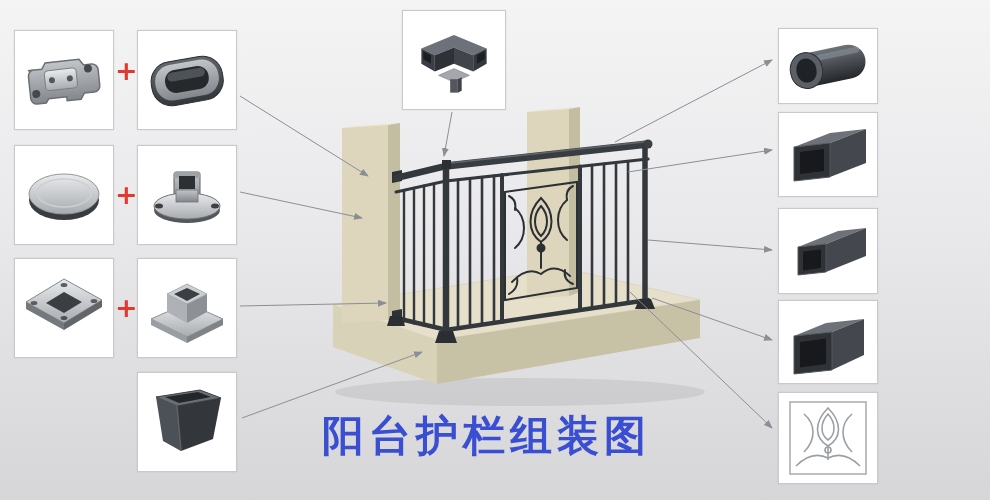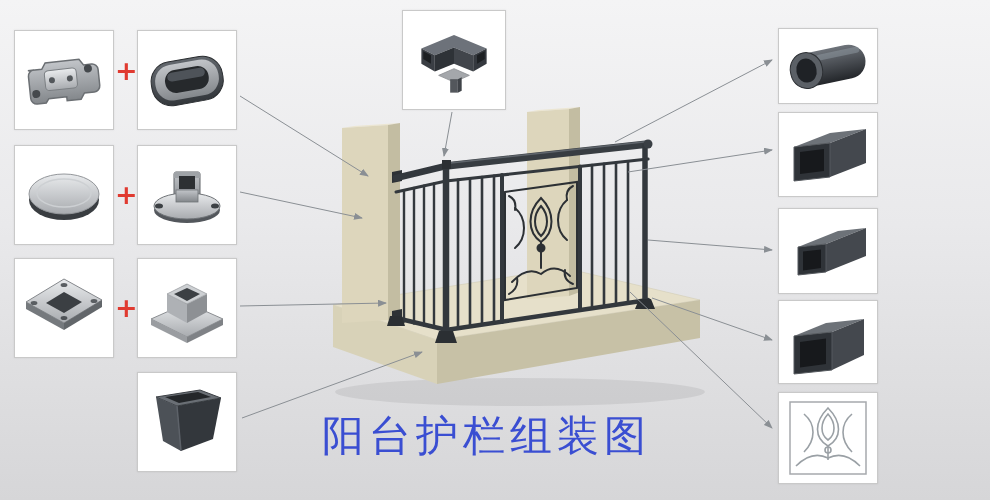--- a/index.html
+++ b/index.html
@@ -14,21 +14,21 @@
     box-sizing:border-box; display:flex; align-items:center; justify-content:center;
     box-shadow:0 0 2px rgba(0,0,0,0.08);
   }
   .plus {
     position:absolute; width:22px; text-align:center;
     color:#e03a30; font-weight:bold; font-size:27px; line-height:30px;
     font-family:"DejaVu Sans", sans-serif;
   }
   .title {
     position:absolute; left:322px; top:408px;
-    font-family:"DejaVu Serif", serif; font-weight:normal;
+    font-family:"DejaVu Serif", serif; font-weight:bold;
     font-size:42px; letter-spacing:5px; color:#3a4ed2; white-space:nowrap;
   }
 </style>
 </head>
 <body>
 
 <div class="canvas">
 
   <svg width="0" height="0" style="position:absolute" aria-hidden="true">
     <defs>

